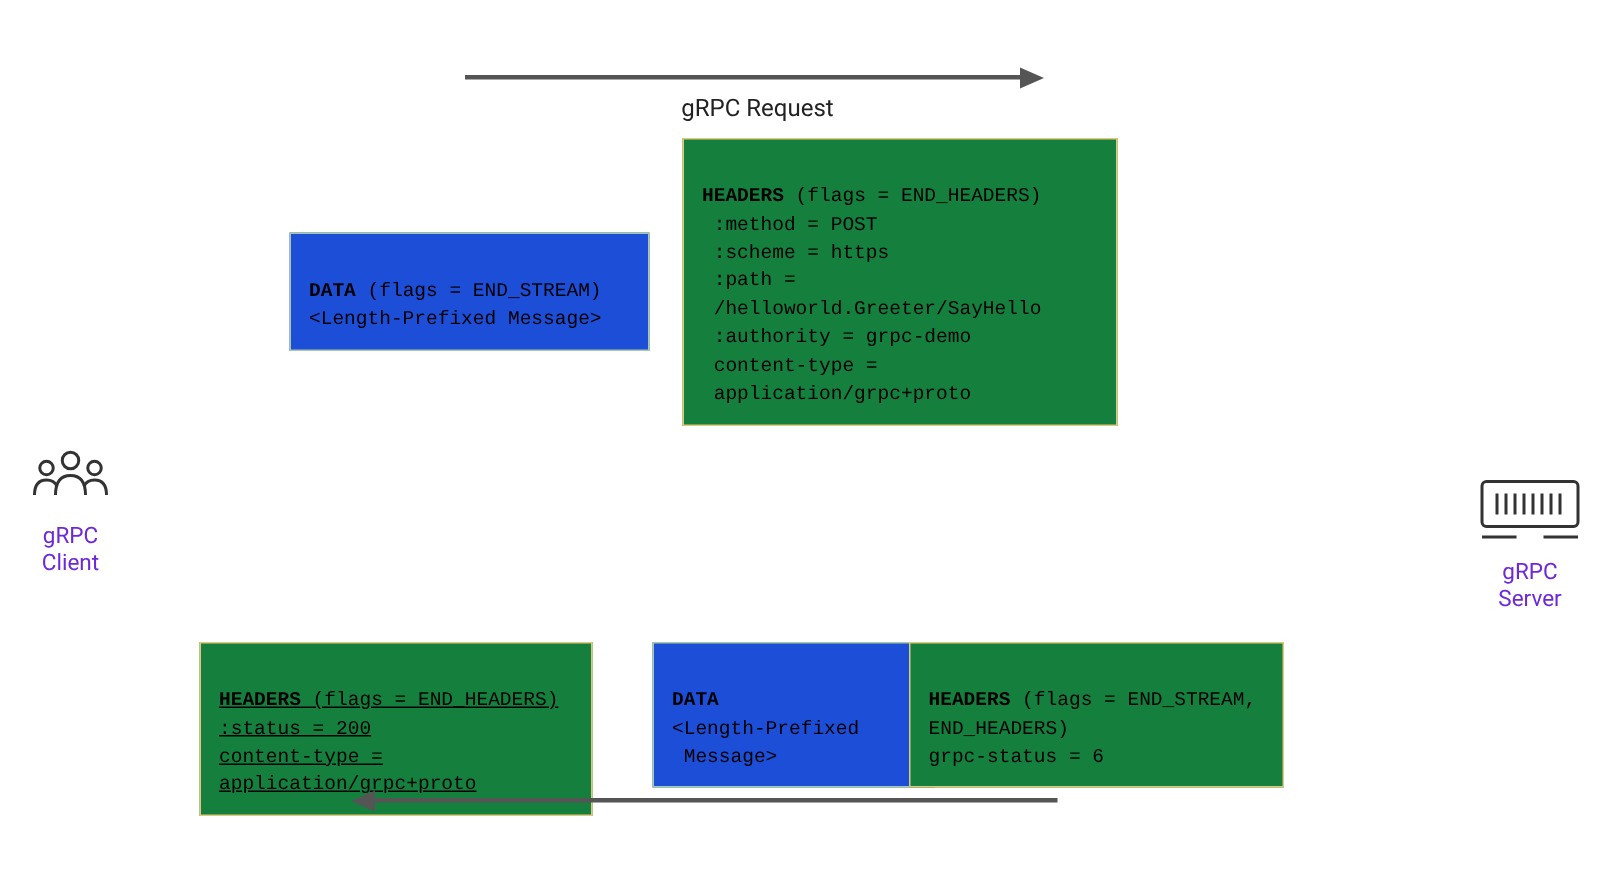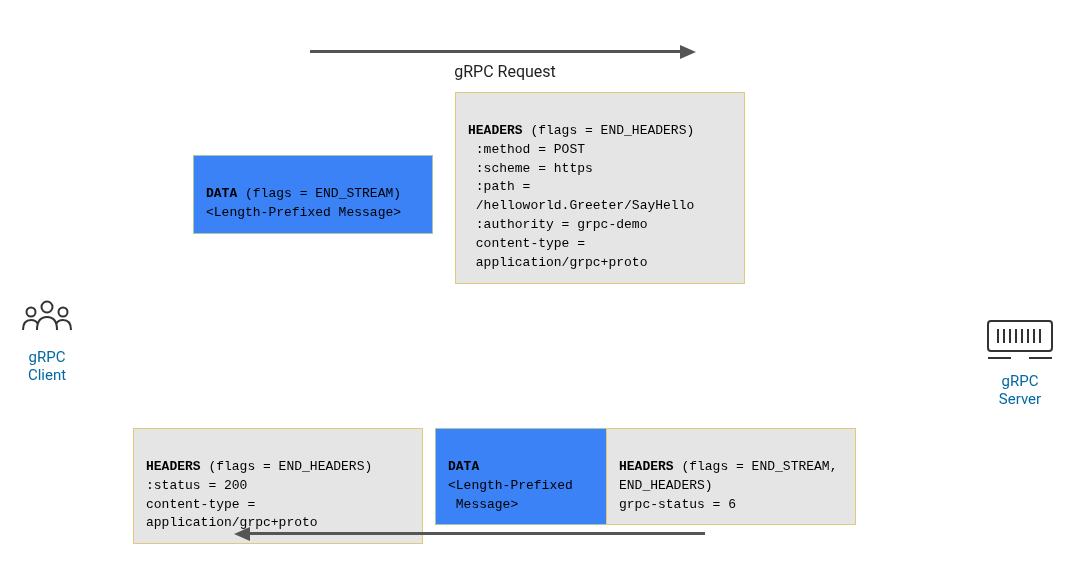--- a/index.html
+++ b/index.html
@@ -18,25 +18,25 @@
     font-size: 13px;
     line-height: 1.45;
   }
   .box {
     position: absolute;
     border: 1px solid;
     padding: 10px 12px;
     white-space: pre;
   }
   .yellow {
-    background: #e5e5e5;
+    background: #15803d;
     border-color: #e0c97a;
   }
   .green {
-    background: #3b82f6;
+    background: #1d4ed8;
     border-color: #a8c9a6;
   }
   .label {
     position: absolute;
     font-size: 16px;
     color: #222;
     text-align: center;
     margin-top: 44px;
   }
   .arrow-line {
@@ -68,21 +68,21 @@
   .server-icon {
     position: absolute;
     left: 985px;
     top: 318px;
     width: 70px;
     height: 45px;
   }
   .icon-label {
     position: absolute;
     font-size: 15px;
-    color: #0369a1;
+    color: #6d28d9;
     text-align: center;
   }
 </style>
 </head>
 <body>
 
 <div class="arrow-line" style="left:310px; top:50px; width:370px;"></div>
 <div class="arrow-head right" style="left:680px; top:44.5px;"></div>
 <div class="label" style="left:445px; top:18px; width:120px;">gRPC Request</div>
 
@@ -126,21 +126,21 @@
 <b>HEADERS</b><span> (flags = END_HEADERS)</span>
 <span> :method = POST
  :scheme = https
  :path =
  /helloworld.Greeter/SayHello
  :authority = grpc-demo
  content-type =
  application/grpc+proto</span>
 </div>
 
-<div class="box yellow mono" style="left:133px; top:428px; width:290px;">
+<div class="box yellow mono" style="left:133px; top:428px; width:262px;text-decoration:underline;">
 <b>HEADERS</b><span> (flags = END_HEADERS)</span>
 <span>:status = 200
 content-type =
 application/grpc+proto</span>
 </div>
 
 <div class="box green mono" style="left:435px; top:428px; width:188px;">
 <b>DATA</b><span></span>
 <span>&lt;Length-Prefixed
  Message&gt;</span>

